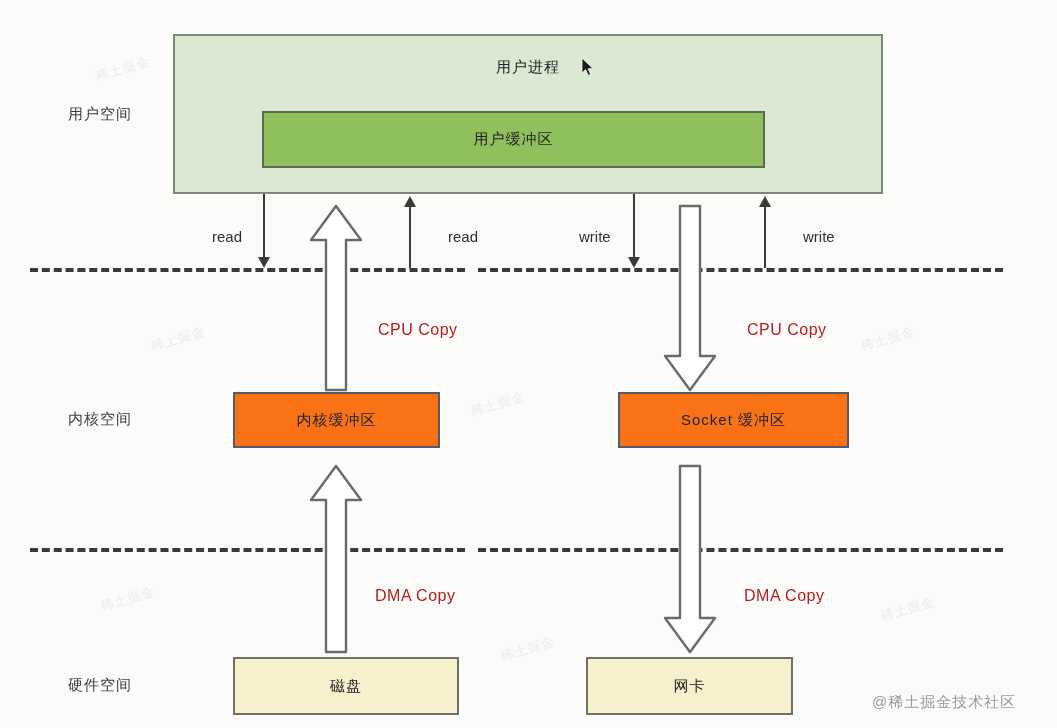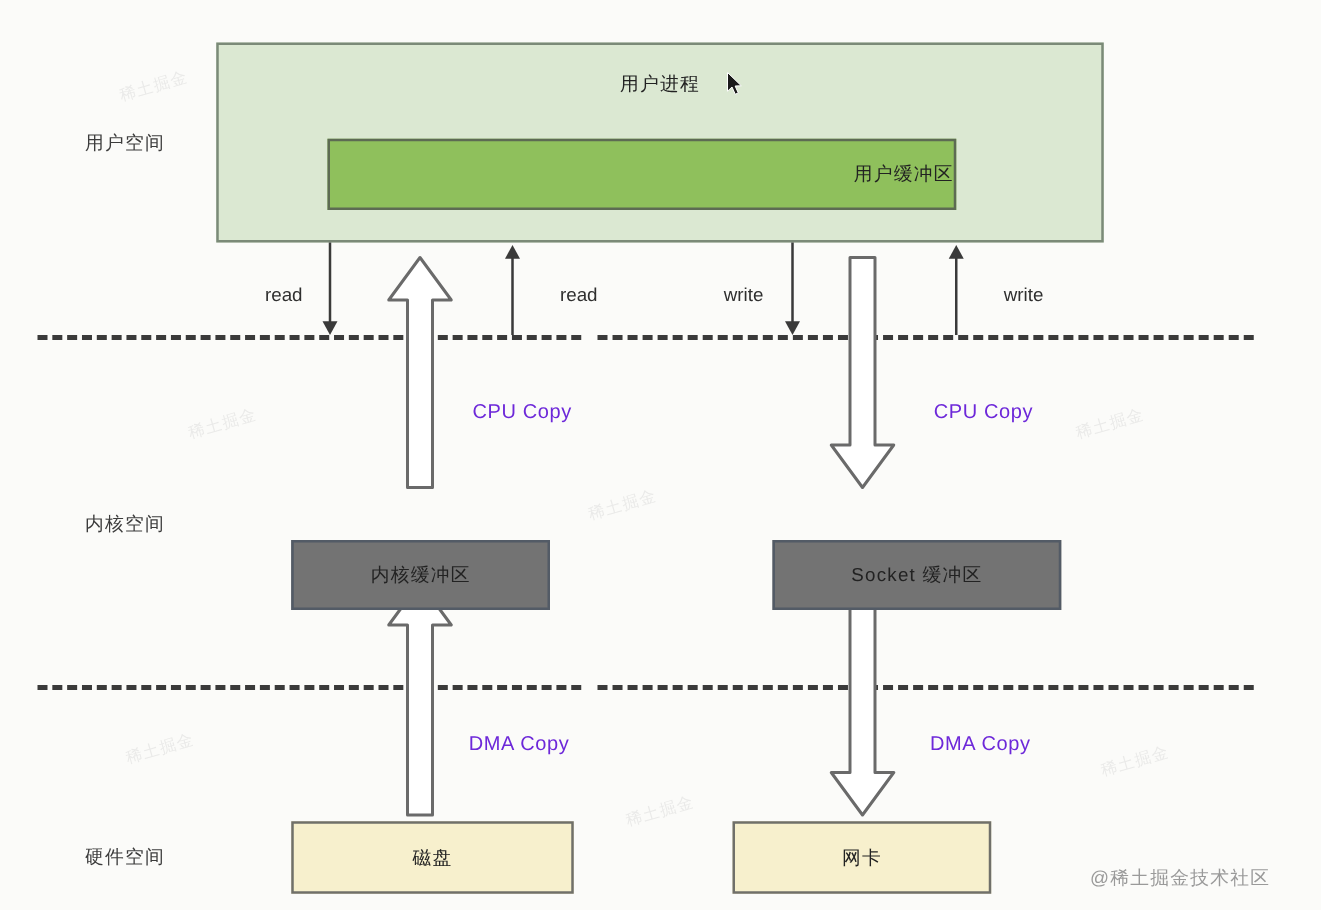--- a/index.html
+++ b/index.html
@@ -45,23 +45,22 @@
     border-color: #7b8a78;
     align-items: flex-start;
     justify-content: center;
     padding-top: 22px;
   }
   .box.user-buffer {
     background: #8fc05c;
     border-color: #5d6b53;
   }
   .box.kernel {
-    background: #737373;
+    background: #f97316;
     border-color: #535b66;
-    margin-top: 40px;
   }
   .box.hardware {
     background: #f7f0cd;
     border-color: #70706a;
   }
 
   
   .divider {
     position: absolute;
     height: 0;
@@ -104,21 +103,21 @@
     position: absolute;
     font-size: 15px;
     color: #2f2f2f;
     white-space: nowrap;
     font-family: "Liberation Sans", "DejaVu Sans", sans-serif;
     margin-left: 16px;
   }
   .copy-label {
     position: absolute;
     font-size: 16px;
-    color: #6d28d9;
+    color: #b91c1c;
     white-space: nowrap;
     letter-spacing: 0.5px;
     font-family: "Liberation Sans", "DejaVu Sans", sans-serif;
   }
 
   
   .watermark {
     position: absolute;
     font-size: 15px;
     color: #9a9a9a;
@@ -159,21 +158,21 @@
   <div class="watermark-ghost" style="left:880px; top:600px;">稀土掘金</div>
 
   <div class="zone-label" style="left:68px; top:105px;">用户空间</div>
   <div class="zone-label" style="left:68px; top:410px;">内核空间</div>
   <div class="zone-label" style="left:68px; top:676px;">硬件空间</div>
 
   <div class="box user-process" style="left:173px; top:34px; width:710px; height:160px;">
     <span>用户进程</span>
   </div>
 
-  <div class="box user-buffer" style="left:262px; top:111px; width:503px; height:57px;justify-content:flex-end;">
+  <div class="box user-buffer" style="left:262px; top:111px; width:503px; height:57px;">
     <span>用户缓冲区</span>
   </div>
 
   <div class="divider" style="left:30px;  top:268px; width:435px;"></div>
   <div class="divider" style="left:478px; top:268px; width:525px;"></div>
 
   <div class="divider" style="left:30px;  top:548px; width:435px;"></div>
   <div class="divider" style="left:478px; top:548px; width:525px;"></div>
 
   <div class="thin-arrow down" style="left:263px; top:194px; height:64px;"></div>

